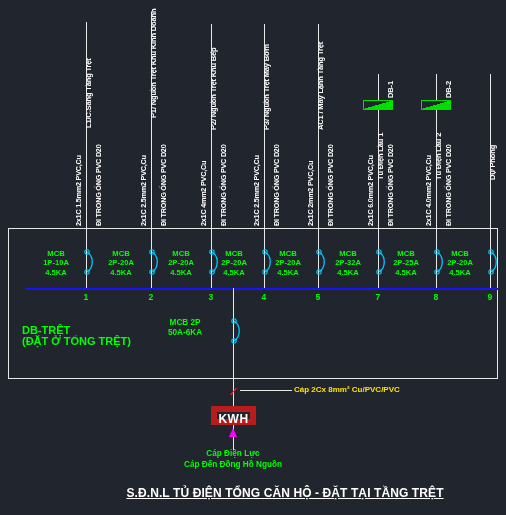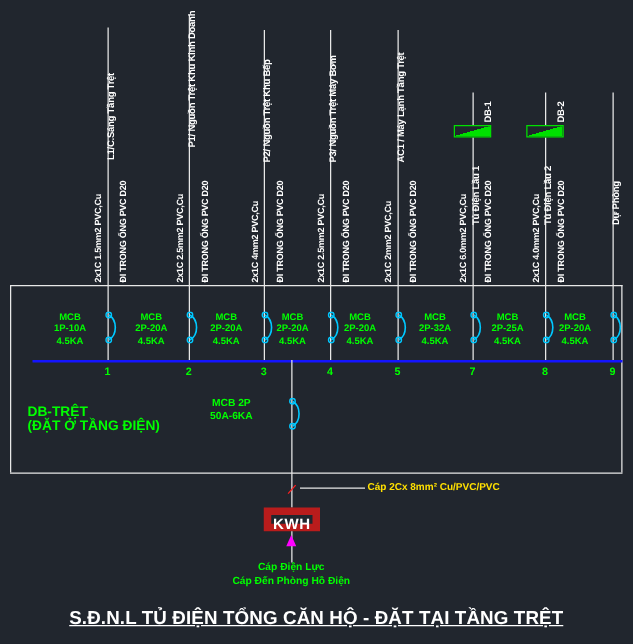--- a/index.html
+++ b/index.html
@@ -37,22 +37,22 @@
 
   .kwh{position:absolute;border:6px solid #b91c1c;background:#21262e;
        color:#ffffff;font-size:12px;font-weight:bold;text-align:center;
        line-height:15px;box-sizing:border-box;letter-spacing:0.5px;}
 
   .note-y{position:absolute;color:#ffe000;font-size:8px;font-weight:bold;
           line-height:11px;white-space:nowrap;}
   .note-g{position:absolute;color:#00ff00;font-size:8.2px;font-weight:bold;
           line-height:11px;text-align:center;white-space:nowrap;}
 
-  .title{position:absolute;color:#ffffff;font-size:15px;font-weight:bold;
-         text-decoration:underline;white-space:nowrap;letter-spacing:0.1px;}
+  .title{position:absolute;color:#ffffff;font-size:12px;font-weight:bold;
+         text-decoration:underline;white-space:nowrap;letter-spacing:0.1px;margin-left:32px;}
   .tick{position:absolute;width:9px;height:1px;background:#ff2020;
         transform:rotate(-48deg);}
   .arrow{position:absolute;width:0;height:0;border-left:4px solid transparent;
          border-right:4px solid transparent;border-bottom:9px solid #ff00ff;}
 </style>
 </head>
 <body>
 
 <div id="stage">
 
@@ -203,21 +203,21 @@
           <path d="M7 3 C 14 7, 14 19, 7 23" stroke="#00c8ff" stroke-width="1.3" fill="none"></path>
           <circle cx="7" cy="3" r="2.2" stroke="#00c8ff" stroke-width="1.1" fill="none"></circle>
           <circle cx="7" cy="23" r="2.2" stroke="#00c8ff" stroke-width="1.1" fill="none"></circle>
         </svg>
         <div class="num" style="left: 482px; top: 292px;">9</div>
       </div>
     </div>
 
   <div class="panel" style="left:22px;top:325px;">
     <div>DB-TRỆT</div>
-    <div>(ĐẶT Ở TẦNG ĐIỆN)</div>
+    <div>(ĐẶT Ở TỔNG TRỆT)</div>
   </div>
 
   <div class="vline" style="left:233px;top:288px;height:120px;"></div>
   <div class="mainmcb" style="left:168px;top:318px;">
     <div>MCB 2P</div>
     <div>50A-6KA</div>
   </div>
   <svg class="sym" style="left:227px;top:318px;" viewBox="0 0 14 26">
     <path d="M7 3 C 14 7, 14 19, 7 23" stroke="#00c8ff" stroke-width="1.3" fill="none"></path>
     <circle cx="7" cy="3" r="2.2" stroke="#00c8ff" stroke-width="1.1" fill="none"></circle>
@@ -229,17 +229,17 @@
   <div class="note-y" style="left:294px;top:384px;">
     <div>Cáp 2Cx 8mm² Cu/PVC/PVC</div>
   </div>
 
   <div class="kwh" style="left:211px;top:406px;width:45px;height:19px;">KWH</div>
   <div class="vline" style="left:233px;top:425px;height:25px;"></div>
   <div class="arrow" style="left:229px;top:428px;"></div>
 
   <div class="note-g" style="left:233px;top:448px;transform:translateX(-50%);">
     <div>Cáp Điện Lực</div>
-    <div>Cáp Đến Phòng Hồ Điện</div>
+    <div>Cáp Đến Đồng Hồ Nguồn</div>
   </div>
 
   <div class="title" style="left:253px;top:486px;transform:translateX(-50%);">S.Đ.N.L TỦ ĐIỆN TỔNG CĂN HỘ - ĐẶT TẠI TẦNG TRỆT</div>
 </div>
 
 </body></html>

